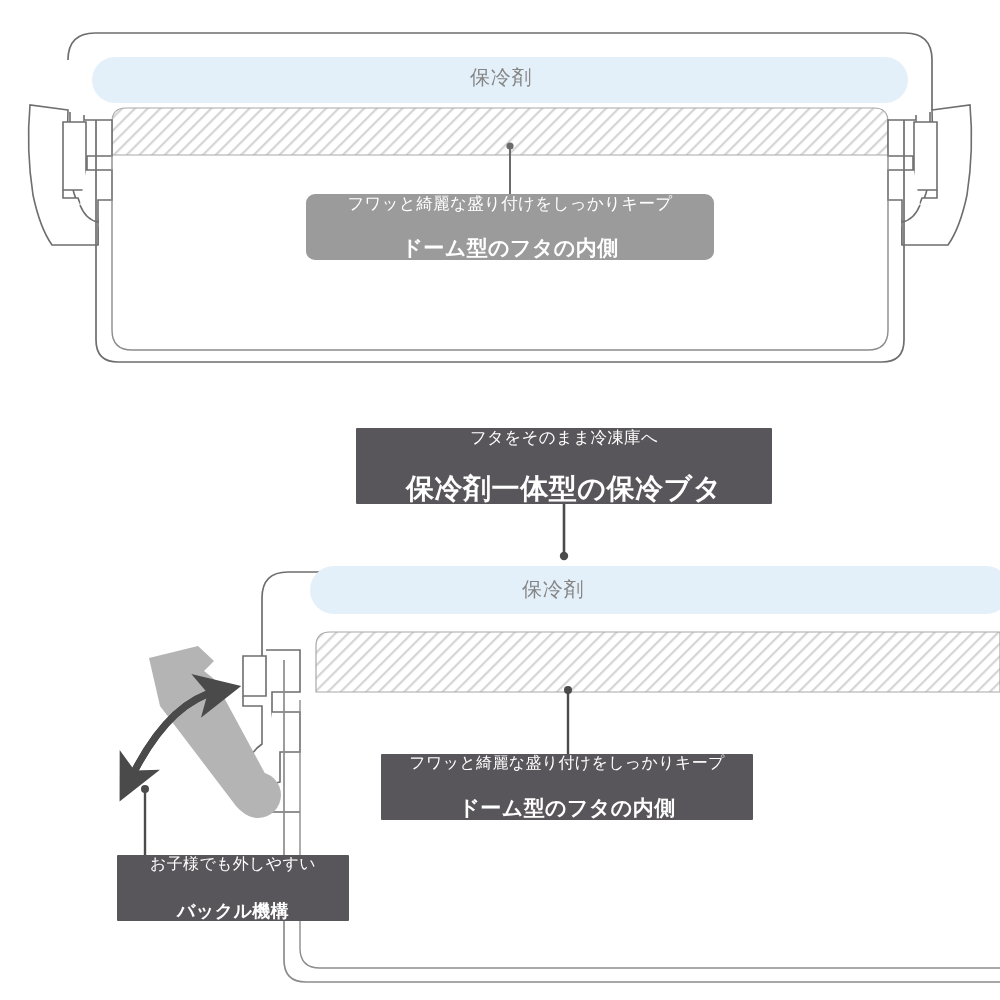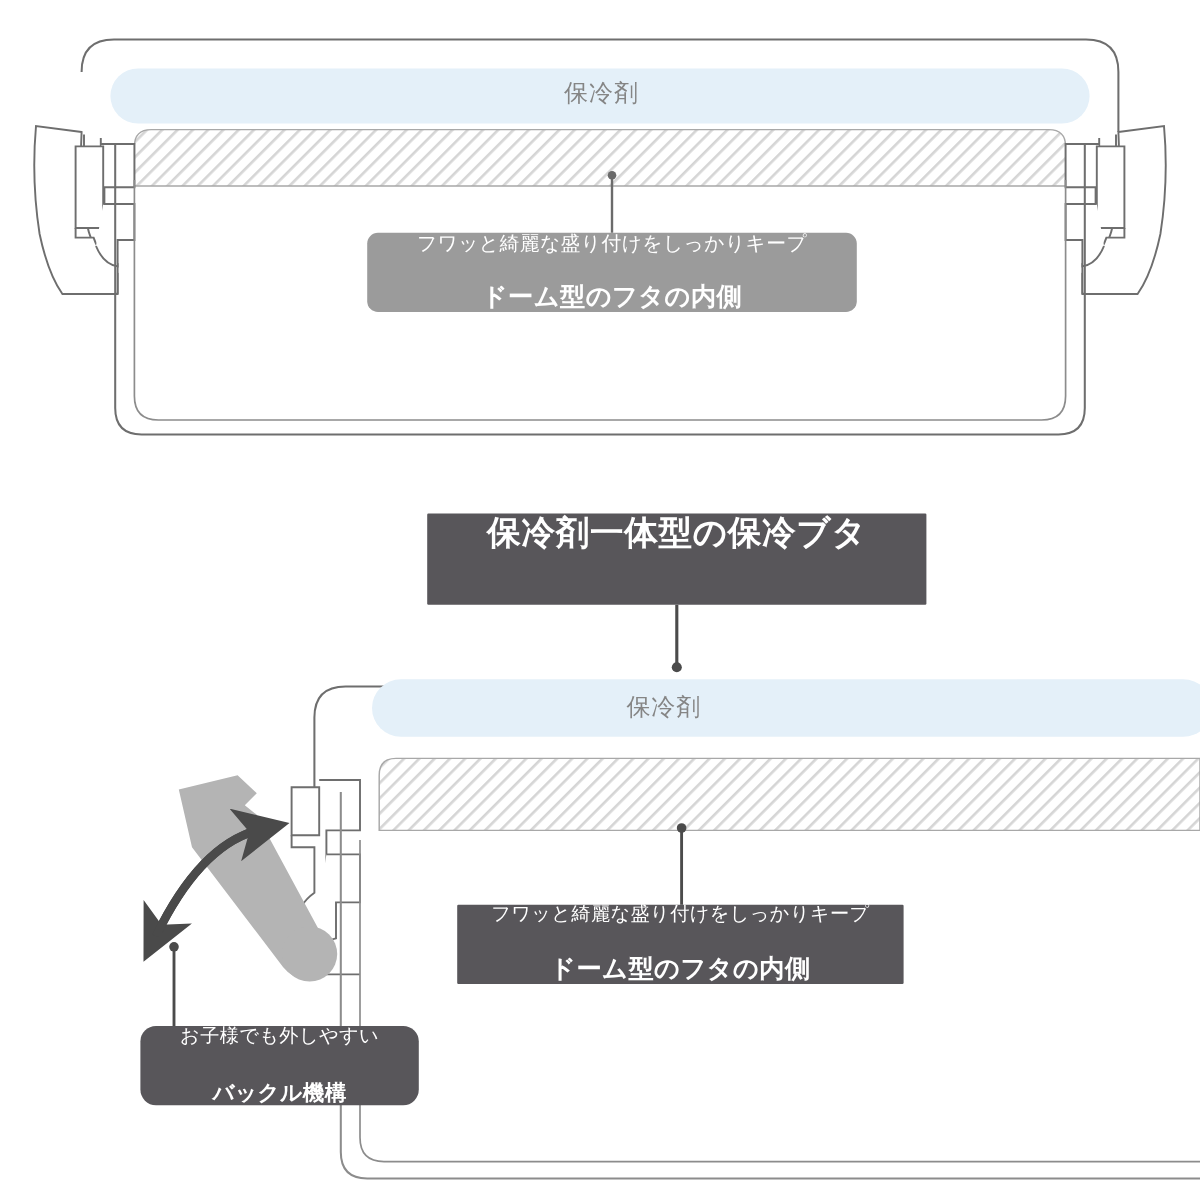--- a/index.html
+++ b/index.html
@@ -66,42 +66,42 @@
   
   .callout-freezer {
     left: 356px;
     top: 428px;
     width: 416px;
     height: 76px;
     background: #58565a;
     border-radius: 1px;
   }
   .callout-freezer .sub  { font-size: 16.5px; padding-bottom: 3px; }
-  .callout-freezer .main { font-size: 28px; }
+  .callout-freezer .main { font-size: 28px; font-family: Liberation Serif, serif; }
 
   
   .callout-dome-bottom {
     left: 381px;
     top: 754px;
     width: 372px;
     height: 66px;
     background: #58565a;
     border-radius: 1px;
   }
   .callout-dome-bottom .sub  { font-size: 16px; padding-bottom: 2px; }
   .callout-dome-bottom .main { font-size: 21px; }
 
   
   .callout-buckle {
     left: 117px;
     top: 855px;
     width: 232px;
     height: 66px;
     background: #58565a;
-    border-radius: 13px;
+    border-radius: 1px;
   }
   .callout-buckle .sub  { font-size: 16px; padding-bottom: 2px; }
   .callout-buckle .main { font-size: 18px; }
 
   
   .coolant-text {
     position: absolute;
     color: #858585;
     font-size: 20px;
     font-weight: 400;
@@ -217,20 +217,21 @@
   <div class="coolant-text coolant-text-top">保冷剤</div>
 
   <div class="coolant-text coolant-text-bottom">保冷剤</div>
 
   <div class="callout callout-dome-top">
     <div class="sub">フワッと綺麗な盛り付けをしっかりキープ</div>
     <div class="main">ドーム型のフタの内側</div>
   </div>
 
   <div class="callout callout-freezer">
+    <div class="sub">フタをそのまま冷凍庫へ</div>
     <div class="main">保冷剤一体型の保冷ブタ</div>
   </div>
 
   <div class="callout callout-dome-bottom">
     <div class="sub">フワッと綺麗な盛り付けをしっかりキープ</div>
     <div class="main">ドーム型のフタの内側</div>
   </div>
 
   <div class="callout callout-buckle">
     <div class="sub">お子様でも外しやすい</div>

